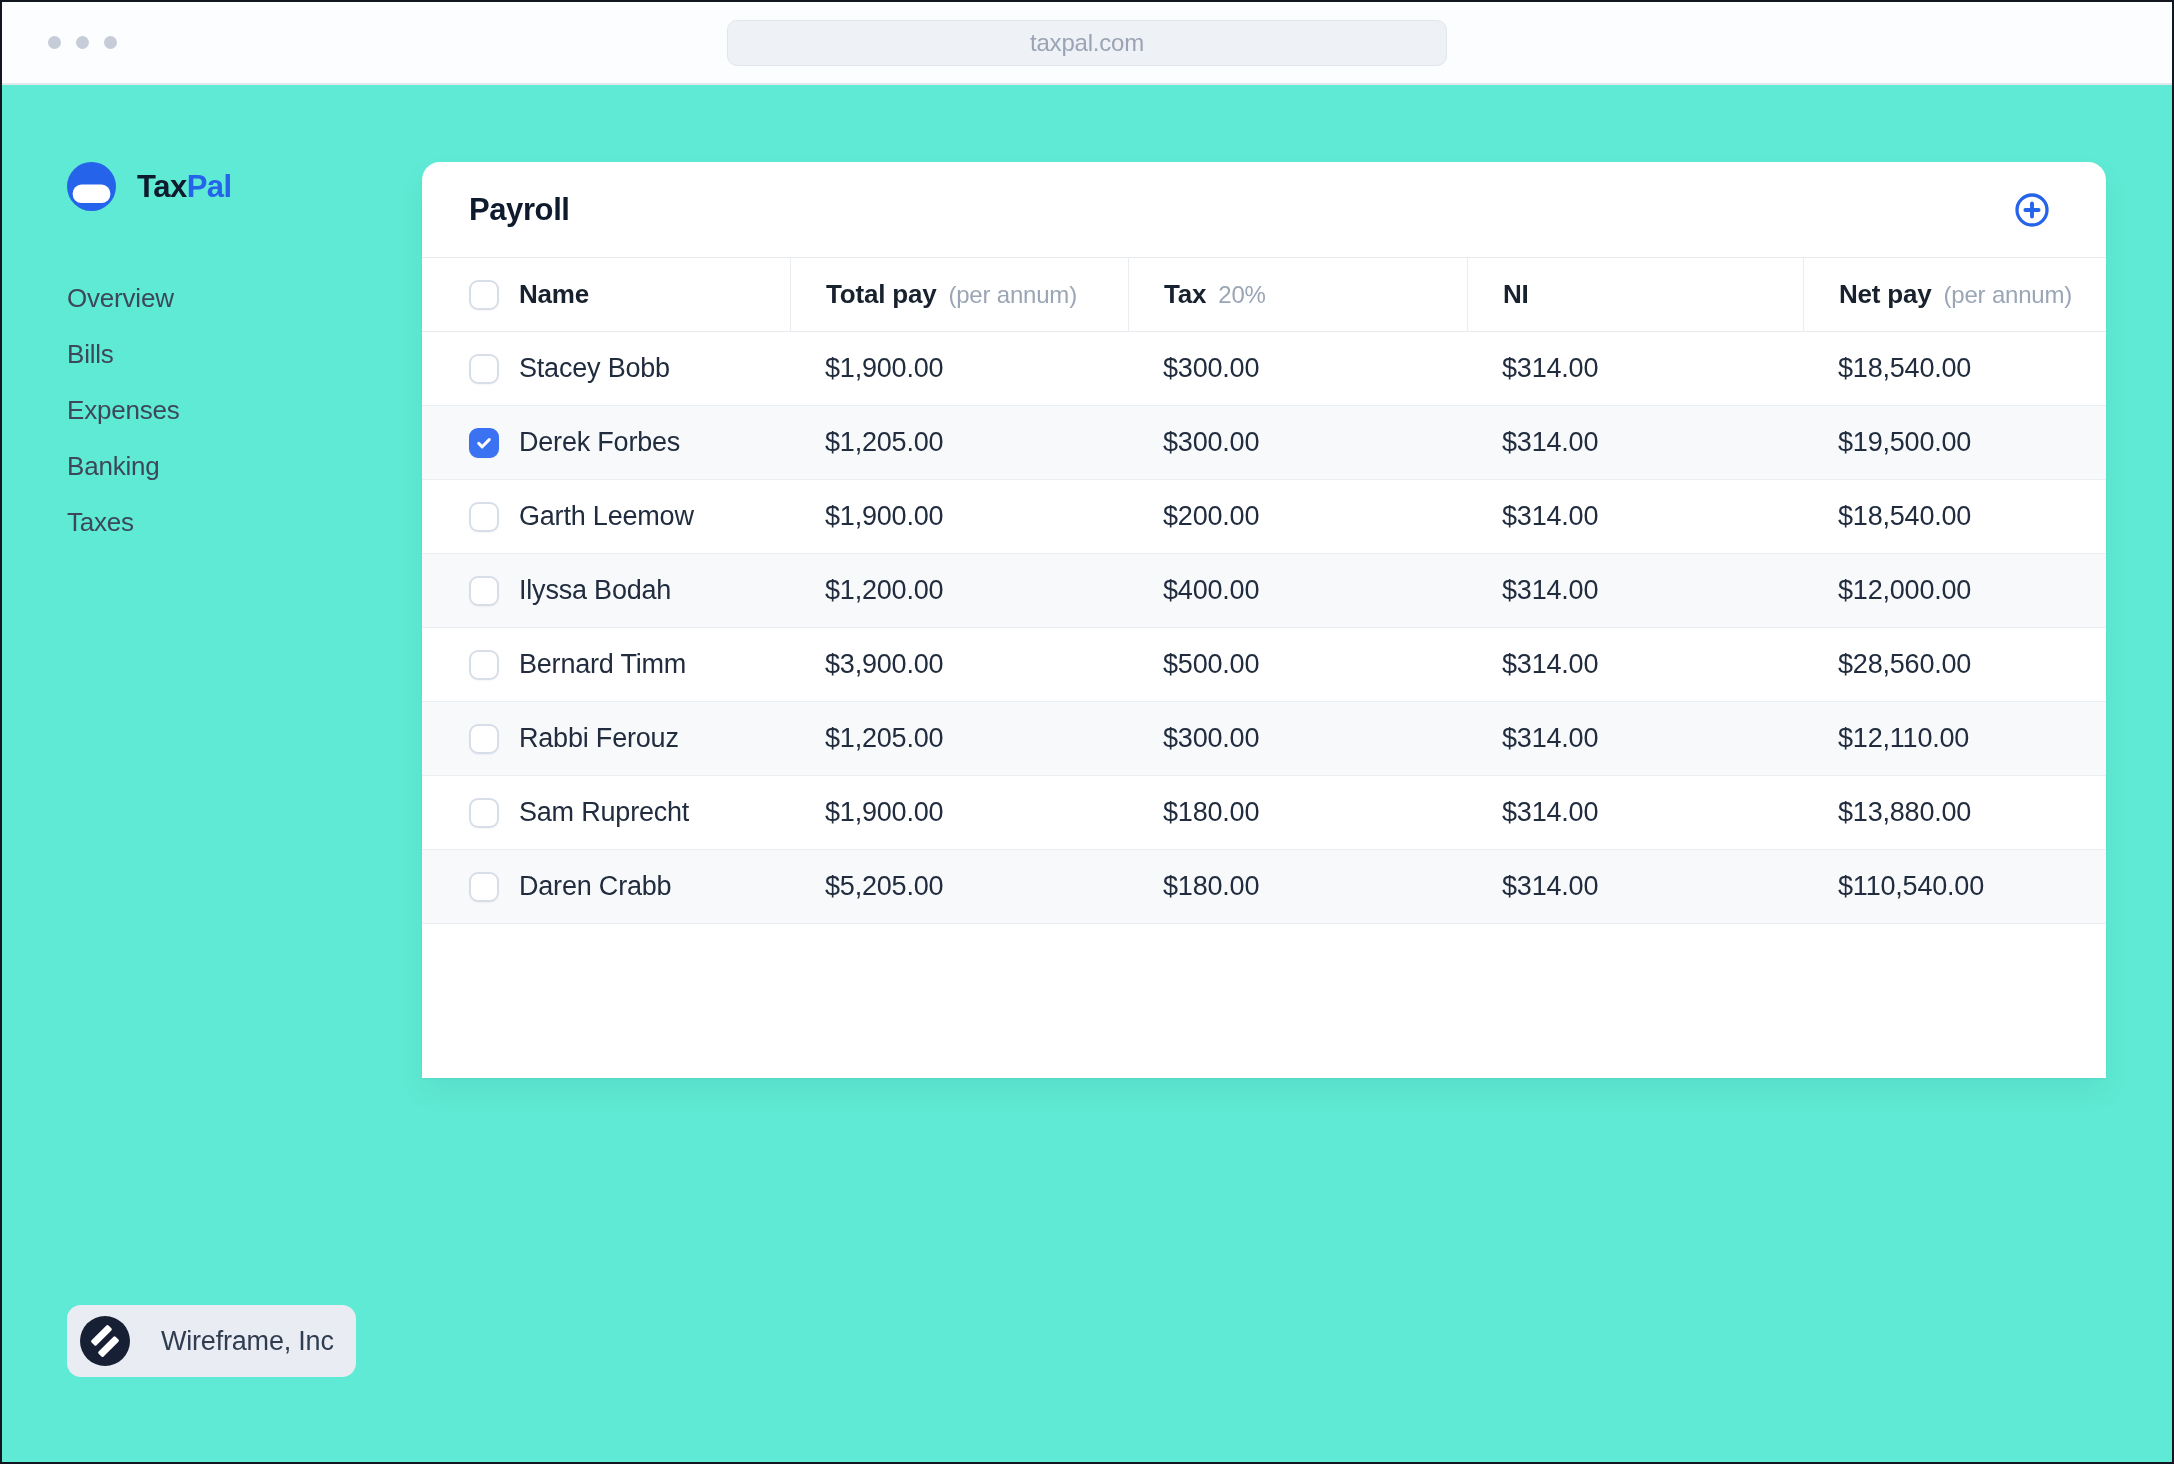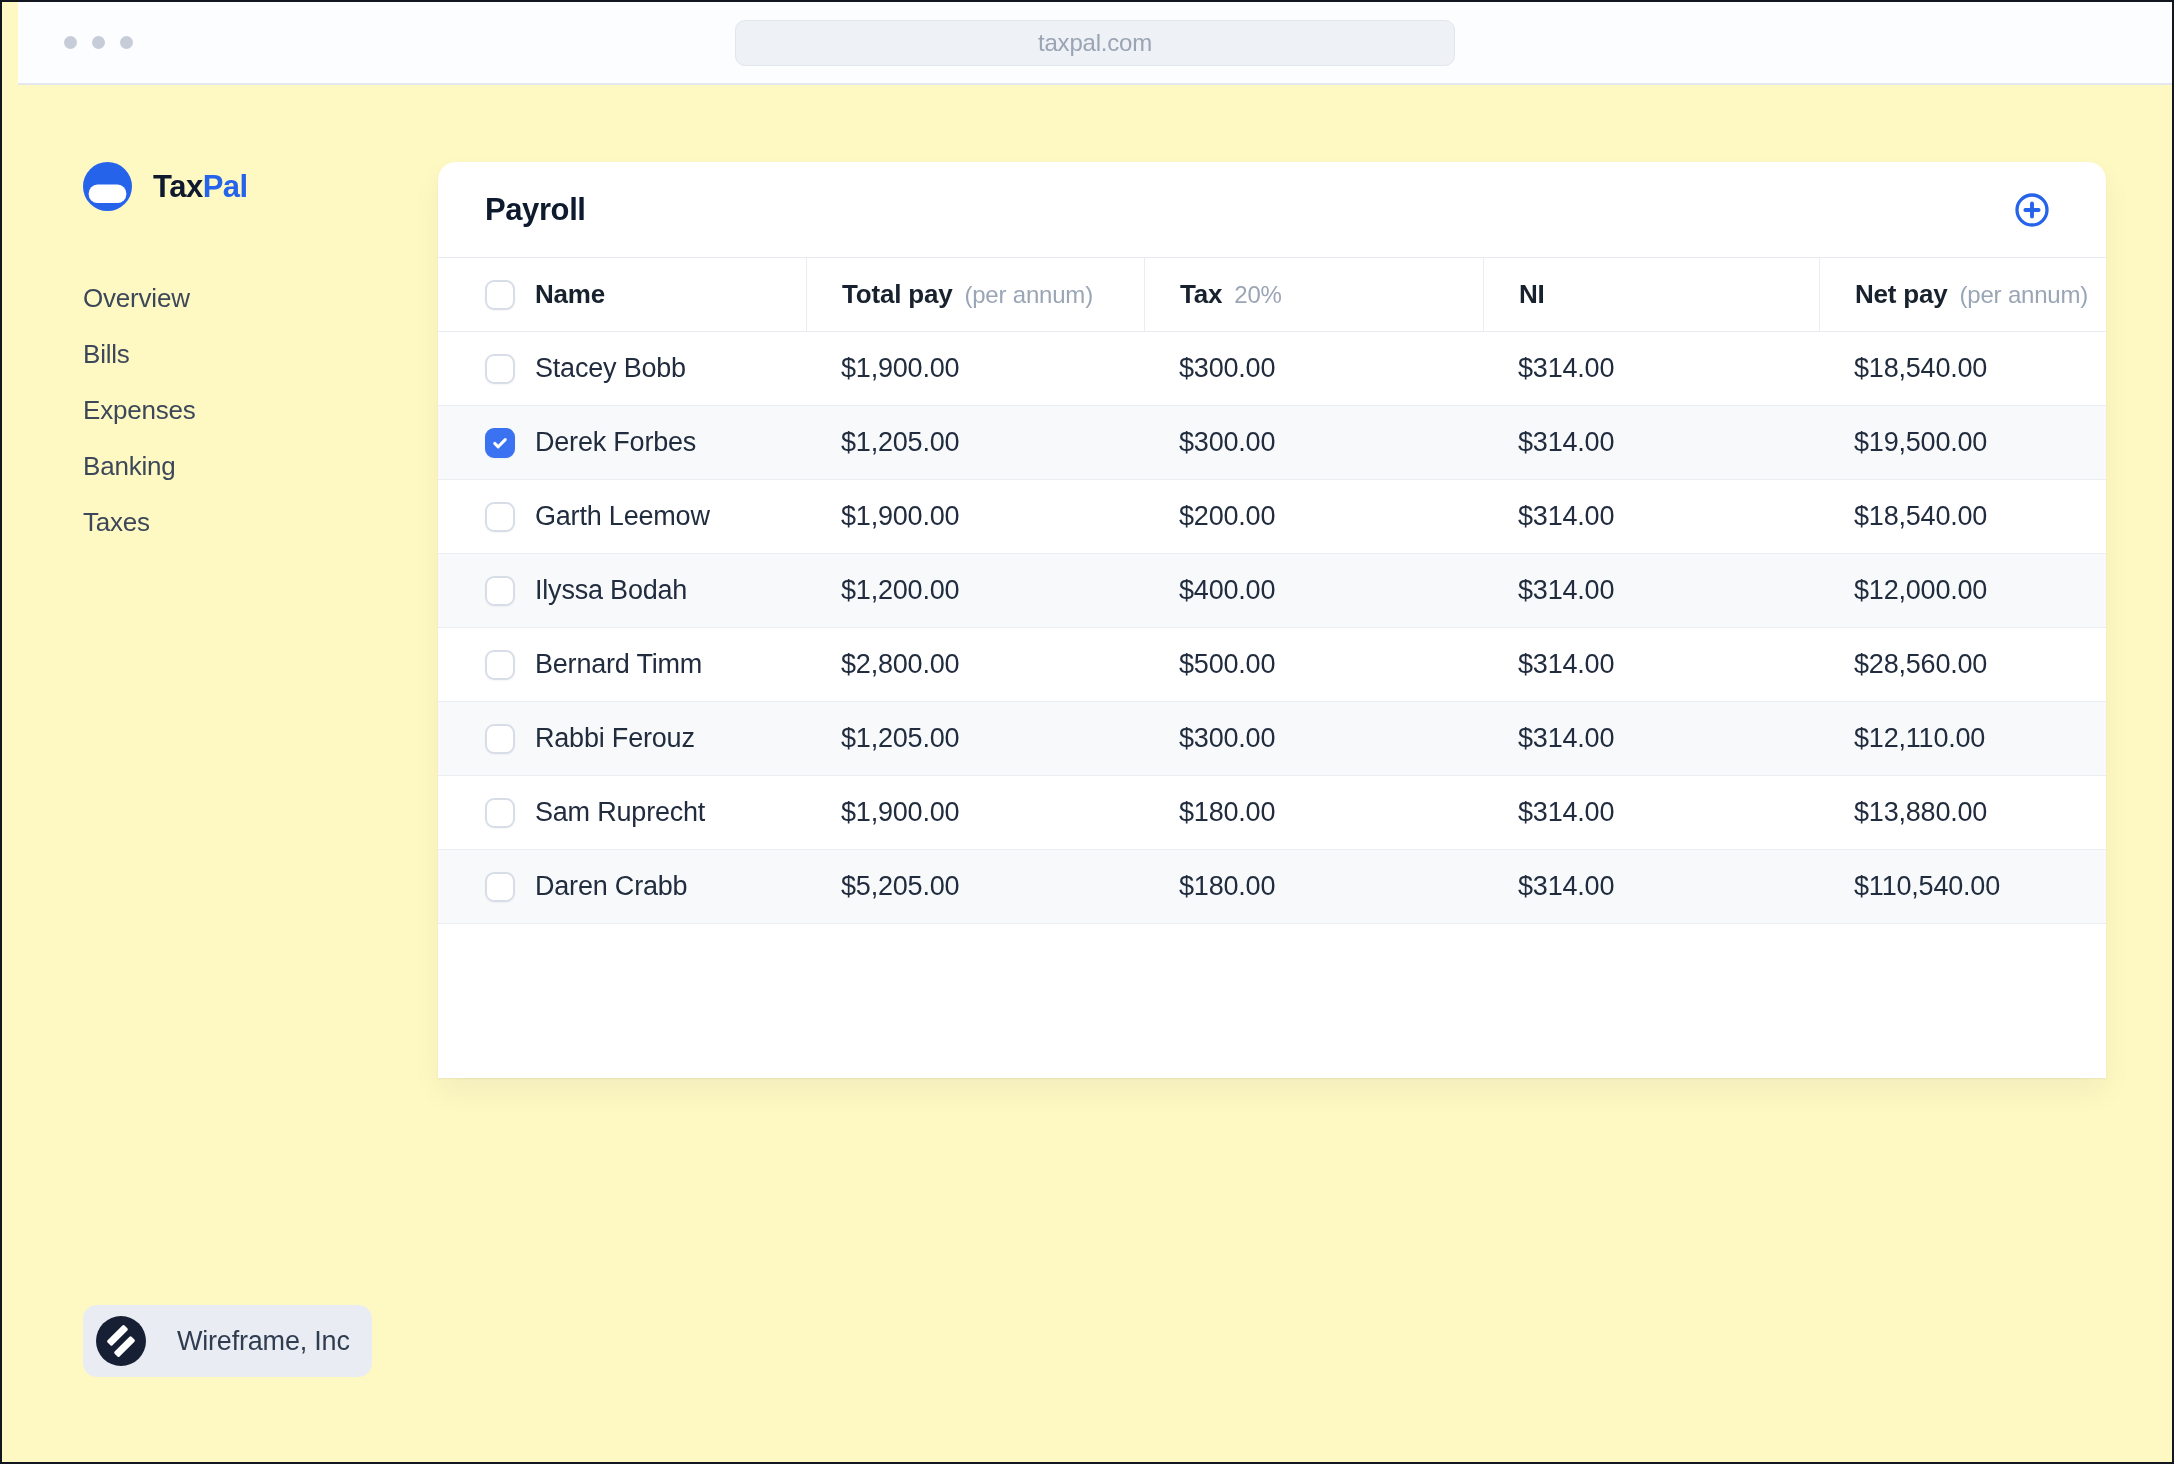--- a/index.html
+++ b/index.html
@@ -2,24 +2,23 @@
 <html><head>
 <meta charset="utf-8">
 <style>
   * { box-sizing: border-box; margin: 0; padding: 0; }
   html, body { background: #dfe3ea; }
   body { font-family: "Liberation Sans", "DejaVu Sans", sans-serif; letter-spacing: -0.2px; }
 
   .viewport {
     position: relative;
     width: 2174px; height: 1464px;
-    background: #fef9c3;
+    background: #5eead4;
     border: 2px solid #12161f;
     overflow: hidden;
-    padding-left: 16px;
   }
 
   
   .topbar {
     position: relative;
     height: 83px;
     background: #fcfdfe;
     border-bottom: 2px solid #e4e8ee;
     display: flex; align-items: center;
   }
@@ -293,21 +292,21 @@
               <div class="grid row">
               <div class="cell first">
                 <span class="checkbox">
                   <svg viewBox="0 0 24 24" fill="none" stroke="#ffffff">
                     <path d="M5 12.5l4.6 4.6L19 7.5" stroke-width="4" stroke-linecap="round" stroke-linejoin="round"></path>
                   </svg>
                 </span>
                 <span>Bernard Timm</span>
               </div>
               <div class="cell">
-                  <span>$2,800.00</span>
+                  <span>$3,900.00</span>
                 </div>
               <div class="cell">
                   <span>$500.00</span>
                 </div>
               <div class="cell">
                   <span>$314.00</span>
                 </div>
               <div class="cell">
                   <span>$28,560.00</span>
                 </div>

